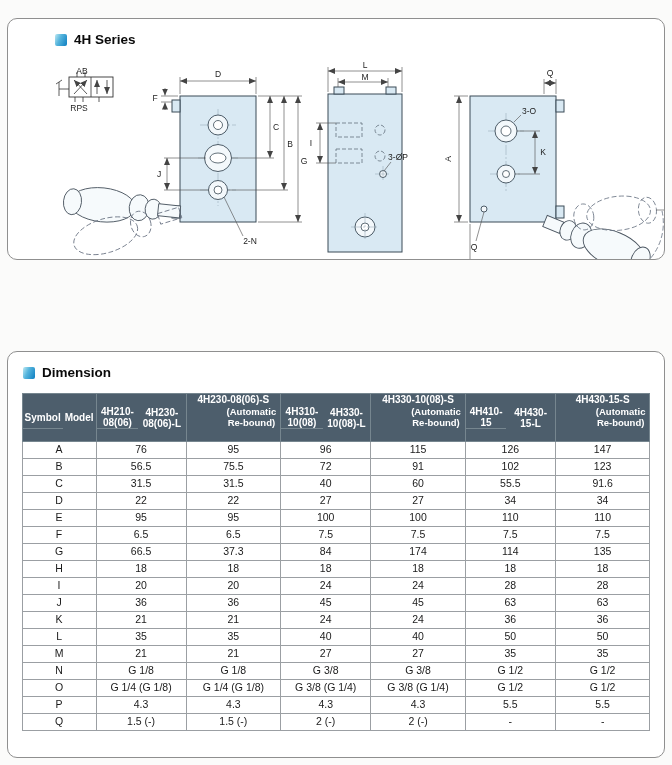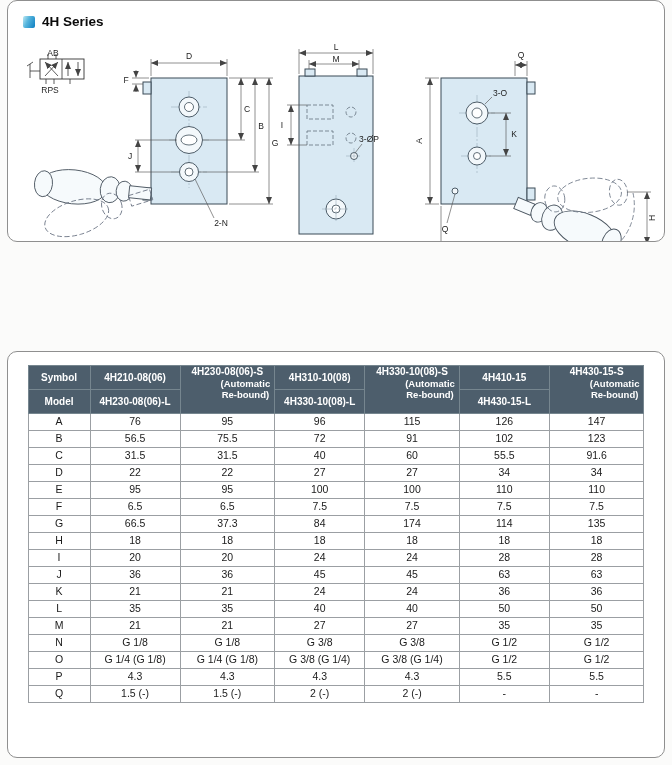--- a/index.html
+++ b/index.html
@@ -1,19 +1,19 @@
 <!DOCTYPE html>
 <html><head>
 <meta charset="utf-8">
 <style>
   * { margin:0; padding:0; box-sizing:border-box; }
   html,body { width:672px; height:765px; }
   body { background:#fbfbfa; font-family:"Liberation Sans", sans-serif; position:relative; }
   .panel { position:absolute; left:7px; width:658px; background:#ffffff; border:1.5px solid #8f8f8f; border-radius:10px; overflow:hidden; }
-  #panel-series { top:0; height:242px; }
+  #panel-series { top:18px; height:242px;padding-left:32px; }
   #panel-dimension { top:351px; height:407px; }
   .section-header { display:flex; align-items:center; gap:7px; padding:13px 0 0 15px; }
   .section-icon { width:12px; height:12px; border-radius:2px; background:linear-gradient(115deg,#bfe9f2 0%,#56b5dd 40%,#0d7ec1 100%); flex:0 0 auto; }
   .section-title { font-size:13.5px; font-weight:bold; color:#0a0a0a; }
   .drawing { display:block; margin:14px auto 0 auto; }
 
   
   .body   { fill:#d9e9f3; stroke:#3b4b57; stroke-width:1; }
   .hole   { fill:#f3f8fb; stroke:#3b4b57; stroke-width:0.9; }
   .hole2  { fill:#ffffff; stroke:#3b4b57; stroke-width:0.8; }
@@ -25,21 +25,21 @@
   .lbl    { font-size:8.5px; fill:#1c1c1c; text-anchor:middle; font-family:"Liberation Sans",sans-serif; }
   .sym    { fill:none; stroke:#333; stroke-width:0.9; }
   .ln     { stroke:#333; stroke-width:0.8; fill:none; }
 
   
   .dim-table { border-collapse:collapse; margin:13px auto 0 auto; table-layout:fixed; border:1px solid #5c6266; }
   .dim-table td { border:1px solid #9b9fa3; font-size:10.5px; color:#1a1a1a; text-align:center; height:17px; padding:0 2px; line-height:1.1; }
   .dim-table thead th { background:#4d5e6c; color:#ffffff; font-weight:bold; font-size:10px; border:1px solid #76868f; padding:0; vertical-align:middle; }
   .col-sym { width:62px; }
   .col-val { width:90px; }
-  .hcell { display:flex; flex-direction:column; }
+  .hcell { display:flex; }
   .hcell > div { height:23px; display:flex; align-items:center; justify-content:center; padding:0 2px; }
   .hcell > .top { border-bottom:1px solid #76868f; }
   .hfull { height:47px; display:flex; flex-direction:column; align-items:center; justify-content:flex-start; line-height:1.18; padding:0 4px; }
   .hfull .note { font-size:9.5px; font-weight:bold;margin-left:36px; }
 </style>
 </head>
 <body>
 
 <div class="panel" id="panel-series">
   <div class="section-header">
@@ -250,20 +250,24 @@
         <line x1="430" y1="163" x2="430" y2="230"></line>
           <line x1="602" y1="212" x2="602" y2="230"></line>
         <line x1="430" y1="226" x2="602" y2="226" marker-start="url(#as)" marker-end="url(#ae)"></line>
         <text class="lbl" x="518" y="222">E</text>
       </g>
     </g>
   </svg>
 </div>
 
 <div class="panel" id="panel-dimension">
+  <div class="section-header">
+    <span class="section-icon"></span>
+    <span class="section-title">Dimension</span>
+  </div>
 
   <table class="dim-table">
     <thead>
       <tr>
         <th class="col-sym">
           <div class="hcell">
             <div class="top">Symbol</div>
             <div>Model</div>
           </div>
         </th>

